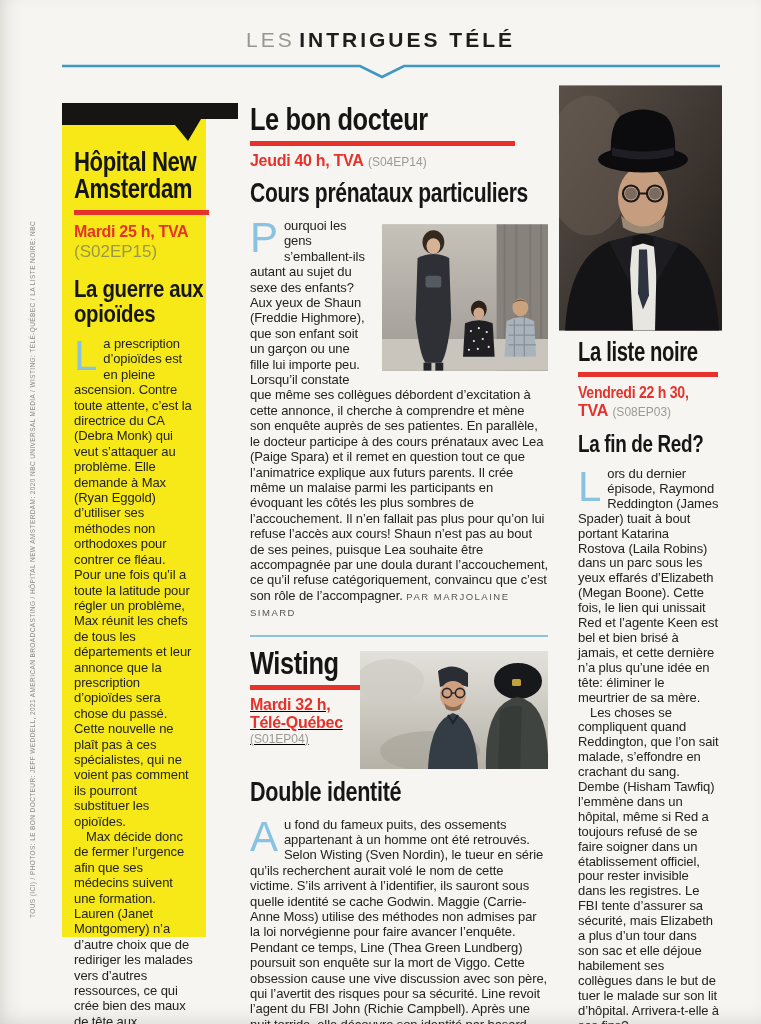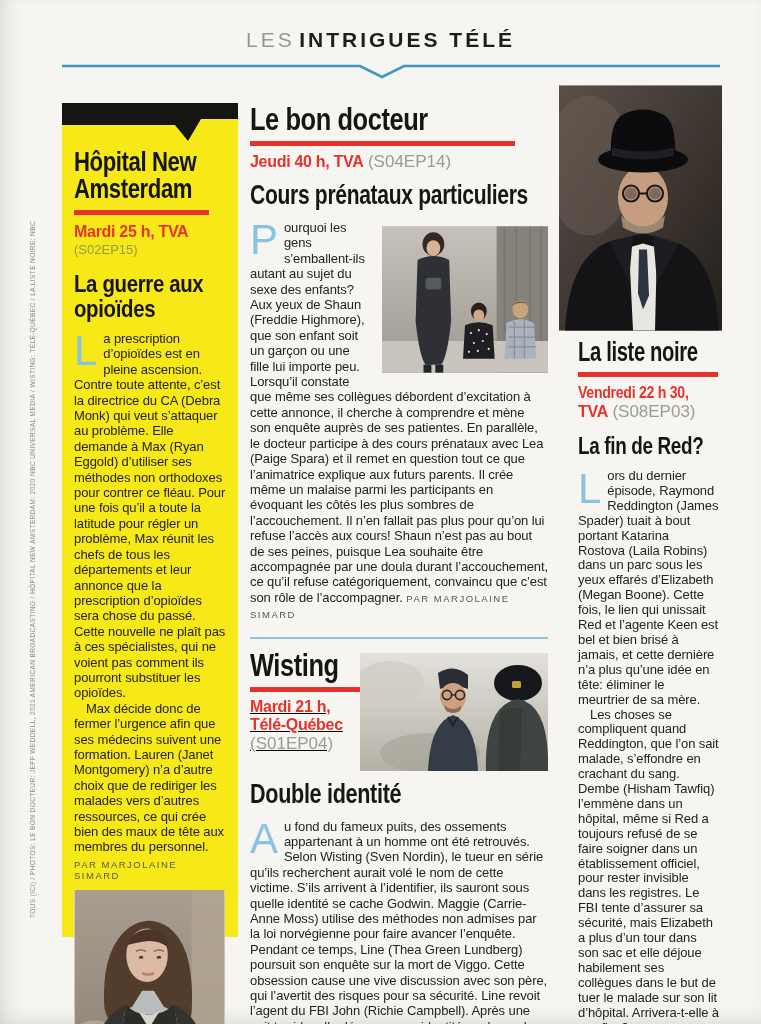--- a/index.html
+++ b/index.html
@@ -5,29 +5,29 @@
   html,body{margin:0;padding:0;}
   body{background:#e9e8e4;font-family:"Liberation Sans",sans-serif;}
   .page{position:relative;width:761px;height:1024px;background:#f6f5f1;overflow:hidden;
         box-shadow:inset 14px 0 22px -14px #cfcdc8, inset 0 -14px 22px -14px #d8d6d1;}
   
   .kicker{position:absolute;left:0;top:28px;width:761px;text-align:center;}
   .kicker .light{font-size:21px;letter-spacing:3px;color:#98978f;font-weight:400;}
   .kicker .bold{font-size:21px;letter-spacing:3px;color:#1d1d1b;font-weight:800;}
   .kicker-rule{position:absolute;left:60px;top:62px;width:662px;height:18px;}
   
-  .ycol{position:absolute;left:62px;top:103px;width:176px;height:834px;background:#f7e917;}
+  .ycol{position:absolute;left:62px;top:103px;width:144px;height:834px;background:#f7e917;}
   .ybanner{display:block;width:176px;height:40px;}
   .ypad{padding:4px 12px 0 12px;}
   .show-title{color:#151513;font-weight:800;letter-spacing:-0.5px;}
   .h-amsterdam{font-size:27px;line-height:27px;width:186px;transform:scaleX(0.82);transform-origin:0 0;margin-top:2px;}
   .redrule{background:#e6322a;height:5px;margin:7px 0 8px 0;}
   .sched{color:#e6322a;font-weight:700;font-size:16px;line-height:18px;letter-spacing:-0.3px;}
-  .epi-y{color:#9a9747;font-size:13px;margin-top:1px;}
-  .epi-w{color:#9b9b93;font-size:17px;}
+  .epi-y{color:#9a9747;font-size:17px;margin-top:1px;}
+  .epi-w{color:#9b9b93;font-size:12px;}
   .headline{color:#161616;font-weight:800;letter-spacing:-0.4px;}
   .h-guerre{font-size:24px;line-height:25px;width:160px;transform:scaleX(0.85);transform-origin:0 0;margin-top:14px;}
   .body{font-size:13px;line-height:15.4px;color:#232320;letter-spacing:-0.1px;margin:10px 0 0 0;}
   .body.tight{line-height:14.9px;}
   .indent{text-indent:12px;margin-top:0;}
   .dropcap{float:left;font-size:42px;line-height:34px;color:#8ac2e2;font-weight:400;margin:3px 6px 0 0;}
   .byline{font-size:9.5px;letter-spacing:1.5px;color:#56574f;margin-top:4px;}
   .byline-inline{font-size:9.5px;letter-spacing:1.5px;color:#56574f;}
   
   .mcol{position:absolute;left:250px;top:103px;width:298px;}
@@ -177,21 +177,21 @@
       </p>
     </div>
 
     <div class="divider"></div>
 
     <div>
       <div class="wisting-head">
         <div class="wisting-titleblock">
           <span class="show-title h-wisting">Wisting</span>
           <div class="redrule rule-w"></div>
-          <div class="sched">Mardi 21 h,</div>
+          <div class="sched">Mardi 32 h,</div>
           <div class="sched">Télé-Québec</div>
           <div class="epi-w">(S01EP04)</div>
         </div>
         <div class="photo photo-wi">
           <svg viewBox="0 0 188 118">
             <defs>
               <linearGradient id="wib" x1="0" y1="0" x2="0" y2="1">
                 <stop offset="0" stop-color="#e3e1db"></stop>
                   <stop offset="1" stop-color="#b5b1a7"></stop>
               </linearGradient>

